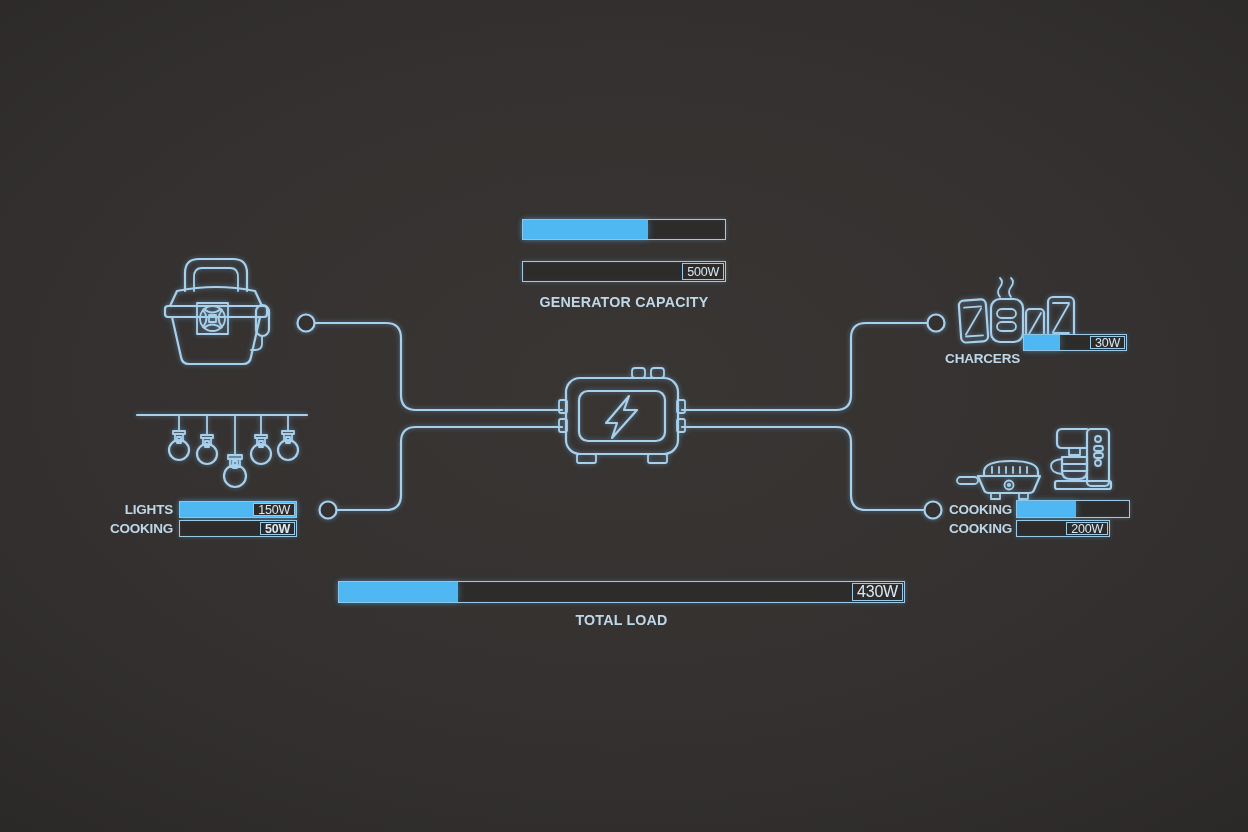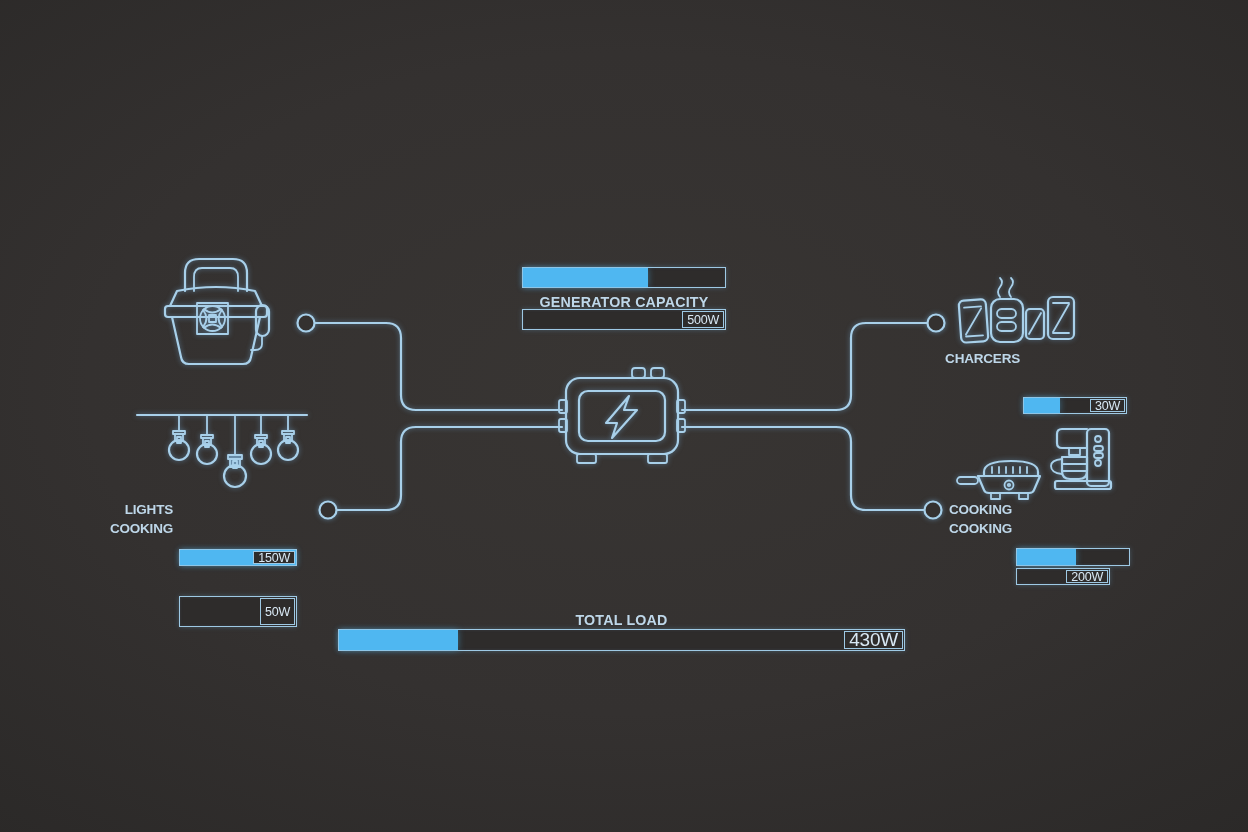--- a/index.html
+++ b/index.html
@@ -10,21 +10,20 @@
   }
   svg.artwork{position:absolute;left:0;top:0;filter:drop-shadow(0 0 2.5px rgba(125,190,240,.5));}
   .lineart{stroke:#a8d0ea;fill:none;stroke-width:2.2;stroke-linecap:round;stroke-linejoin:round;}
   .thin{stroke-width:1.8;}
   .nodefill{fill:#343130;}
   .socketlit{fill:rgba(140,200,245,.4);}
   
   .bar{
     position:absolute;border:1.5px solid #9ec9e4;background:#2e2c2b;box-sizing:border-box;
     box-shadow:0 0 5px rgba(120,185,235,.28), inset 0 0 3px rgba(120,185,235,.12);
-    margin-top:48px;
   }
   .fill{
     position:absolute;left:0;top:0;bottom:0;background:#4fb7f1;
     box-shadow:0 0 7px rgba(79,183,241,.45);
   }
   .wlabel{
     position:absolute;right:1px;top:1px;bottom:1px;min-width:34px;
     border:1.5px solid #9ec9e4;background:#2e2c2b;box-sizing:border-box;
     display:flex;align-items:center;justify-content:flex-end;padding:0 4px;
     color:#d8e8f4;font-size:12.5px;letter-spacing:-.2px;
@@ -176,42 +175,42 @@
   </div>
   <div class="caption" style="left:522px;top:293px;width:204px;">GENERATOR CAPACITY</div>
 
   <div class="rowlabel right" style="left:103px;top:501px;width:70px;height:17px;">LIGHTS</div>
   <div class="bar" style="left:179px;top:501px;width:118px;height:17px;">
     <div class="fill" style="width: 100%;"></div>
     <div class="wlabel">150W</div>
   </div>
 
   <div class="rowlabel right" style="left:103px;top:520px;width:70px;height:17px;">COOKING</div>
-  <div class="bar" style="left:179px;top:548px;width:118px;height:31px;">
+  <div class="bar" style="left:179px;top:520px;width:118px;height:17px;font-weight:bold;">
     <div class="fill" style="width: 0%;"></div>
     <div class="wlabel">50W</div>
   </div>
 
   <div class="rowlabel right" style="left:940px;top:349px;width:80px;height:18px;">CHARCERS</div>
-  <div class="bar" style="left:1023px;top:349px;width:104px;height:17px;">
+  <div class="bar" style="left:1023px;top:334px;width:104px;height:17px;">
     <div class="fill" style="width: 35%;"></div>
     <div class="wlabel">30W</div>
   </div>
 
   <div class="rowlabel right" style="left:940px;top:500px;width:72px;height:18px;">COOKING</div>
   <div class="bar" style="left:1016px;top:500px;width:114px;height:18px;">
     <div class="fill" style="width: 53%;"></div>
 
   </div>
 
   <div class="rowlabel right" style="left:940px;top:520px;width:72px;height:17px;">COOKING</div>
   <div class="bar" style="left:1016px;top:520px;width:94px;height:17px;">
     <div class="fill" style="width: 0%;"></div>
     <div class="wlabel">200W</div>
   </div>
 
   <div class="bar" style="left:338px;top:581px;width:567px;height:22px;">
     <div class="fill" style="width: 21%;"></div>
-    <div class="wlabel" style="font-size:19px;min-width:42px;">430W</div>
+    <div class="wlabel" style="font-size:16px;min-width:42px;">430W</div>
   </div>
   <div class="caption" style="left:338px;top:611px;width:567px;">TOTAL LOAD</div>
 
 </div>
 
 </body></html>

